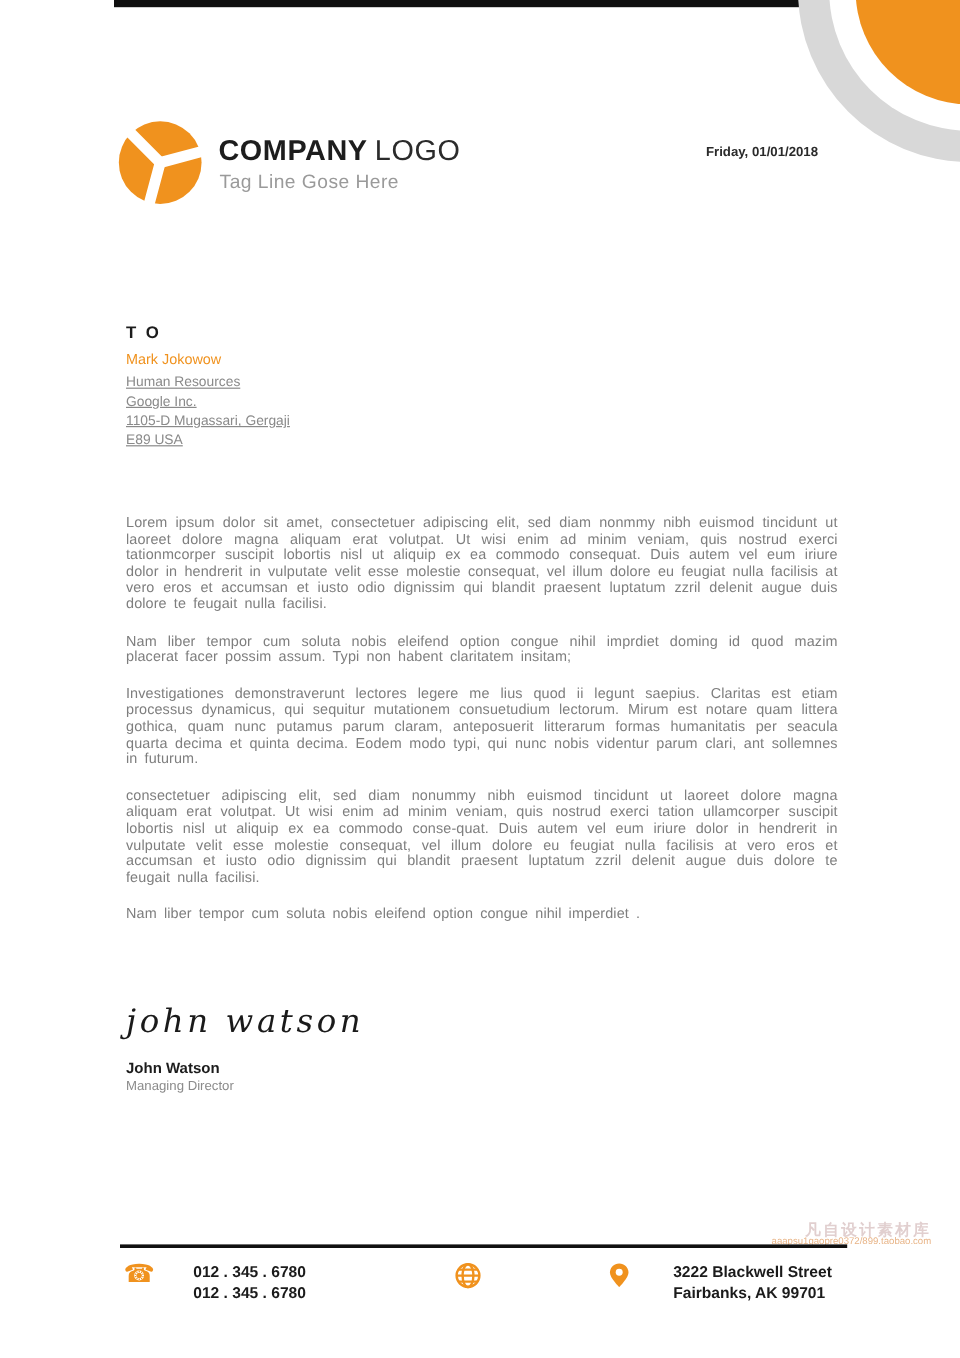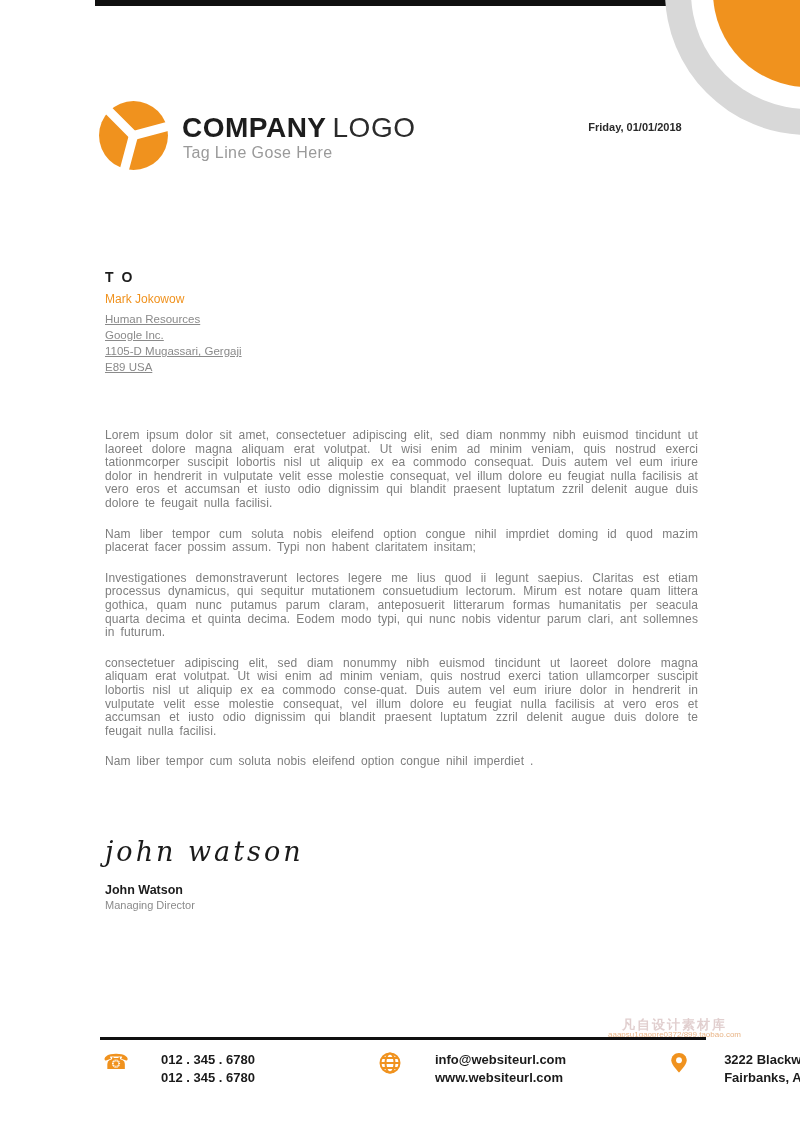--- a/index.html
+++ b/index.html
@@ -18,21 +18,21 @@
   
   .corner-circle{
     left:713px;top:-103px;width:190px;height:190px;border-radius:50%;
     background:#F0921E;
     box-shadow:0 0 0 22px #ffffff, 0 0 0 48px #d8d8d8;
     z-index:1;
   }
 
   
   .logo-mark{left:97px;top:99px;width:73px;height:73px;}
-  .company-line{left:182px;top:112px;font-size:28px;letter-spacing:.5px;color:#1d1d1d;white-space:nowrap;}
+  .company-line{left:182px;top:112px;font-size:24px;letter-spacing:.5px;color:#1d1d1d;white-space:nowrap;}
   .company-bold{font-weight:800;}
   .company-light{font-weight:400;color:#2b2b2b;margin-left:6px;}
   .tagline{left:183px;top:144px;font-size:16px;color:#9a9a9a;letter-spacing:.4px;}
   .date{left:560px;top:121px;width:150px;text-align:center;font-size:11px;font-weight:700;color:#2a2a2a;}
 
   
   .to-label{left:105px;top:269px;font-size:14px;font-weight:700;color:#1c1c1c;letter-spacing:2px;}
   .to-name{left:105px;top:292px;font-size:12px;font-weight:400;color:#F0921E;}
   .to-lines{left:105px;top:311px;font-size:11.5px;color:#8a8a8a;line-height:16px;}
   .to-lines div{margin-bottom:0;text-decoration:underline;}
@@ -40,21 +40,21 @@
   
   .letter-body{left:105px;top:399px;width:593px;color:#7e7e7e;font-size:12px;line-height:13.6px;text-align:justify;letter-spacing:.1px;margin-top:30px;}
   .letter-body p{margin:0 0 17px 0;word-spacing:2.5px;}
 
   
   .sig-script{left:105px;top:836px;font-family:"DejaVu Serif", serif;font-style:italic;font-size:27px;color:#1a1a1a;letter-spacing:3px;}
   .sig-name{left:105px;top:883px;font-size:12.5px;font-weight:700;color:#1c1c1c;}
   .sig-title{left:105px;top:899px;font-size:11px;color:#8b8b8b;}
 
   
-  .watermark{left:608px;top:1020px;z-index:2;text-align:center;line-height:10px;}
+  .watermark{left:643px;top:1020px;z-index:2;text-align:right;line-height:10px;}
   .watermark .wm1{font-size:13px;font-weight:700;color:#c9a8a8;opacity:.55;letter-spacing:2px;}
   .watermark .wm2{font-size:8px;color:#e09a5d;opacity:.75;}
 
   
   .footer{left:95px;top:1051px;width:612px;display:flex;z-index:2;}
   .fcol{display:flex;align-items:flex-start;}
   .fcol .ficon{width:26px;text-align:center;color:#F0921E;}
   .fcol .ftext{font-size:13px;font-weight:700;color:#1b1b1b;line-height:17.5px;margin-left:32px;white-space:nowrap;}
   .fcol-phone{margin-left:8px;}
   .fcol-web{margin-left:122px;}
@@ -125,24 +125,20 @@
       <svg width="24" height="24" viewBox="0 0 24 24" aria-hidden="true">
         <g fill="none" stroke="#F0921E" stroke-width="2">
           <circle cx="12" cy="12" r="9.5"></circle>
           <ellipse cx="12" cy="12" rx="4.5" ry="9.5"></ellipse>
           <path d="M2.5 12 H21.5"></path>
           <path d="M4 7 H20"></path>
           <path d="M4 17 H20"></path>
         </g>
       </svg>
     </div>
-    <div class="ftext">
-      <div>info@websiteurl.com</div>
-      <div>www.websiteurl.com</div>
-    </div>
   </div>
   <div class="fcol fcol-addr">
     <div class="ficon">
       <svg width="20" height="24" viewBox="0 0 22 24" aria-hidden="true">
         <path d="M11 1 C6 1 2.5 4.8 2.5 9.3 C2.5 14 11 22.5 11 22.5 C11 22.5 19.5 14 19.5 9.3 C19.5 4.8 16 1 11 1 Z" fill="#F0921E"></path>
         <circle cx="11" cy="9" r="3.2" fill="#ffffff"></circle>
       </svg>
     </div>
     <div class="ftext">
       <div>3222 Blackwell Street</div>

